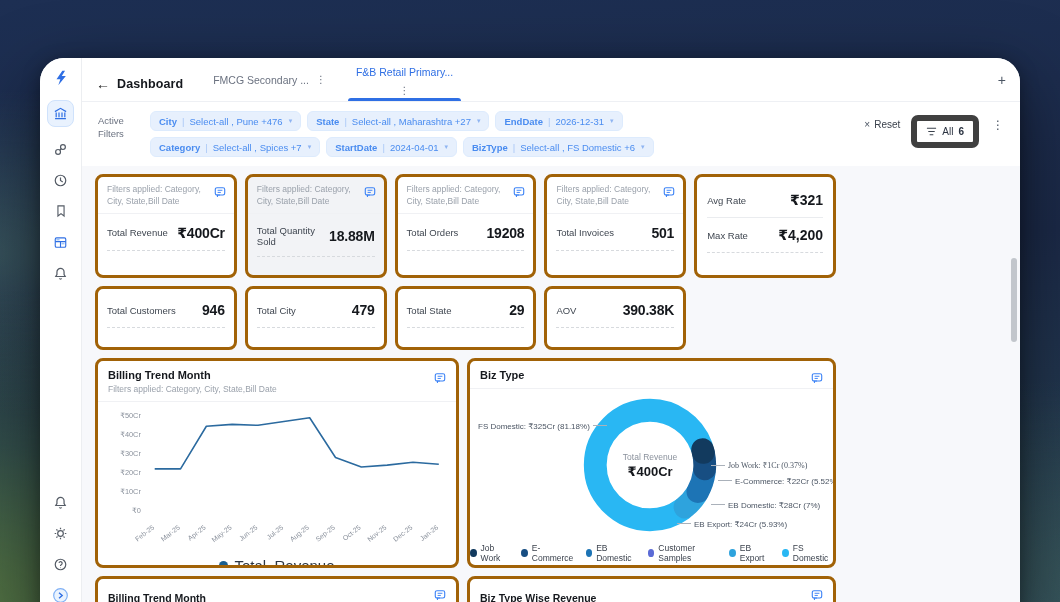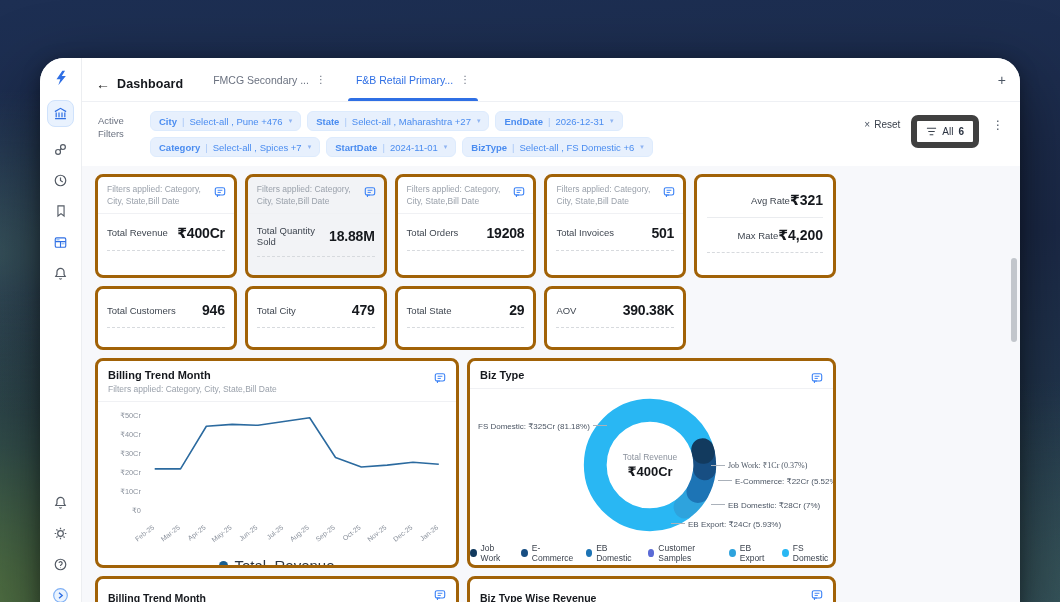--- a/index.html
+++ b/index.html
@@ -26,21 +26,21 @@
   .sb-spacer{ flex:1; }
   
   .main{ flex:1; display:flex; flex-direction:column; position:relative; min-width:0; }
   .appbar{ height:44px; display:flex; align-items:center; padding:8px 14px 0 14px; background:#fff;
     border-bottom:1px solid #eef0f4; flex:none; }
   .back{ font-size:14px; color:#222; margin-right:7px; cursor:pointer; }
   .appbar .title{ font-size:12.5px; font-weight:bold; color:#15181d; letter-spacing:.1px; }
   .tabs{ display:flex; gap:30px; margin-left:30px; height:100%; }
   .tab{ display:flex; align-items:center; gap:7px; font-size:10.5px; color:#6b7280; position:relative; cursor:pointer; padding-bottom:8px; }
   .tab .kebab{ font-size:10px; color:#6b7280; }
-  .tab.active{ color:#2f6fe4; }
+  .tab.active{ color:#2f6fe4;flex-direction:column; }
   .tab.active::after{ content:""; position:absolute; left:-8px; right:-8px; bottom:0; height:3px; border-radius:3px 3px 0 0; background:#2f6fe4; }
   .add-tab{ margin-left:auto; font-size:14px; color:#4b5563; cursor:pointer; padding-bottom:8px;}
   
   .filterbar{ background:#fff; display:flex; padding:9px 14px 9px 16px; gap:12px; flex:none; }
   .af-label{ width:40px; font-size:9.5px; color:#6b7280; line-height:1.35; padding-top:4px; flex:none; }
   .chips{ display:flex; flex-wrap:wrap; gap:6px; width:575px; align-content:flex-start; }
   .chip{ background:#e7f0fd; border:1px solid #ddebfd; color:#4a8cf0; font-size:9.5px; border-radius:6px;
     padding:4px 8px; display:inline-flex; align-items:center; gap:5px; cursor:pointer; white-space:nowrap; height:20px;}
   .chip .sep{ color:#a9c7f6; }
   .chip .chev{ font-size:7px; color:#8fb4f2; margin-left:1px; }
@@ -62,22 +62,22 @@
   .kpi1.shaded{ background:#f2f3f6; }
   .kpi-head{ display:flex; justify-content:space-between; padding:7px 8px 5px 9px; border-bottom:1px solid #f0f1f4; min-height:34px;}
   .note{ font-size:8.5px; color:#9aa1ab; line-height:1.4; width:102px; }
   .chaticon{ flex:none; cursor:pointer; }
   .kpi-body{ padding:11px 9px 0 9px; }
   .kv{ display:flex; justify-content:space-between; align-items:center; border-bottom:1px dashed #d7dade; padding-bottom:9px; }
   .kv .k{ font-size:9.5px; color:#3f4650; }
   .kv .v{ font-size:14px; font-weight:bold; color:#15181d; letter-spacing:-.2px; }
   .rate-card{ height:104px; padding:6px 10px 0; }
   .rate-row{ display:flex; justify-content:space-between; align-items:center; padding:9px 0; }
-  .rate-row.r1{ border-bottom:1px solid #eaecef;justify-content:flex-end; }
-  .rate-row.r2{ border-bottom:1px dashed #d7dade;justify-content:flex-end; }
+  .rate-row.r1{ border-bottom:1px solid #eaecef; }
+  .rate-row.r2{ border-bottom:1px dashed #d7dade; }
   .rate-row .k{ font-size:9.5px; color:#3f4650; } .rate-row .v{ font-size:14px; font-weight:bold; color:#15181d; }
   .kpi2{ height:64px; padding:13px 9px 0; margin-top:8px;}
   .row2{ display:grid; grid-template-columns:repeat(5,1fr); gap:8px; }
   .row2 .kpi2{ margin-top:0; }
   .rowgap{ height:8px; }
   
   .chartsrow{ display:grid; grid-template-columns:364px 369px; gap:8px; }
   .chart-card{ height:210px; position:relative; overflow:hidden;}
   .chart-head{ padding:8px 10px 7px; border-bottom:1px solid #f0f1f4; position:relative; }
   .chart-head .t{ font-size:11px; font-weight:bold; color:#15181d; }
@@ -91,21 +91,21 @@
   .donut-center{ position:absolute; left:107px; top:3px; width:146px; height:146px; display:flex; flex-direction:column;
     align-items:center; justify-content:center; gap:2px; pointer-events:none; }
   .donut-center .cl{ font-size:8.5px; color:#8a919c; }
   .donut-center .cv{ font-size:13px; font-weight:bold; color:#15181d; }
   .co{ position:absolute; font-size:8px; color:#4b5563; white-space:nowrap; }
   .lead{ display:inline-block; width:14px; height:1px; background:#aab1ba; vertical-align:middle; margin:0 3px 2px; }
   .co-fs{ top:33px; left:8px; }
   .co-jw{ top:70px; left:238px;font-family:Liberation Serif, serif; }
   .co-ec{ top:88px; left:245px; }
   .co-ebd{ top:112px; left:238px; }
-  .co-ebe{ top:131px; left:198px; }
+  .co-ebe{ top:131px; left:204px; }
   .biz-legend{ display:flex; justify-content:center; align-items:center; gap:11px; font-size:8.5px; color:#3a414c; padding-top:6px; }
   .biz-legend .li{ display:flex; align-items:center; gap:4px; }
   .biz-legend .dot{ width:8px; height:8px; }
   
   .tablesrow{ display:grid; grid-template-columns:364px 369px; gap:8px; margin-top:8px; }
   .table-card{ height:80px; overflow:hidden; }
   .tbl-head{ padding:9px 10px 8px; border-bottom:1px solid #eef0f3; position:relative; }
   .tbl-head .t{ font-size:10.5px; font-weight:bold; color:#15181d; }
   .tbl-head .chaticon{ position:absolute; right:10px; top:8px; }
   
@@ -230,21 +230,21 @@
           </span>
         <span class="chip">
             <b>Category</b>
             <span class="sep">|</span>
             <span>Select-all , Spices +7</span>
             <span class="chev">▾</span>
           </span>
         <span class="chip">
             <b>StartDate</b>
             <span class="sep">|</span>
-            <span>2024-11-01</span>
+            <span>2024-04-01</span>
             <span class="chev">▾</span>
           </span>
         <span class="chip">
             <b>BizType</b>
             <span class="sep">|</span>
             <span>Select-all , FS Domestic +6</span>
             <span class="chev">▾</span>
           </span>
       </div>
       <div class="fb-right">

